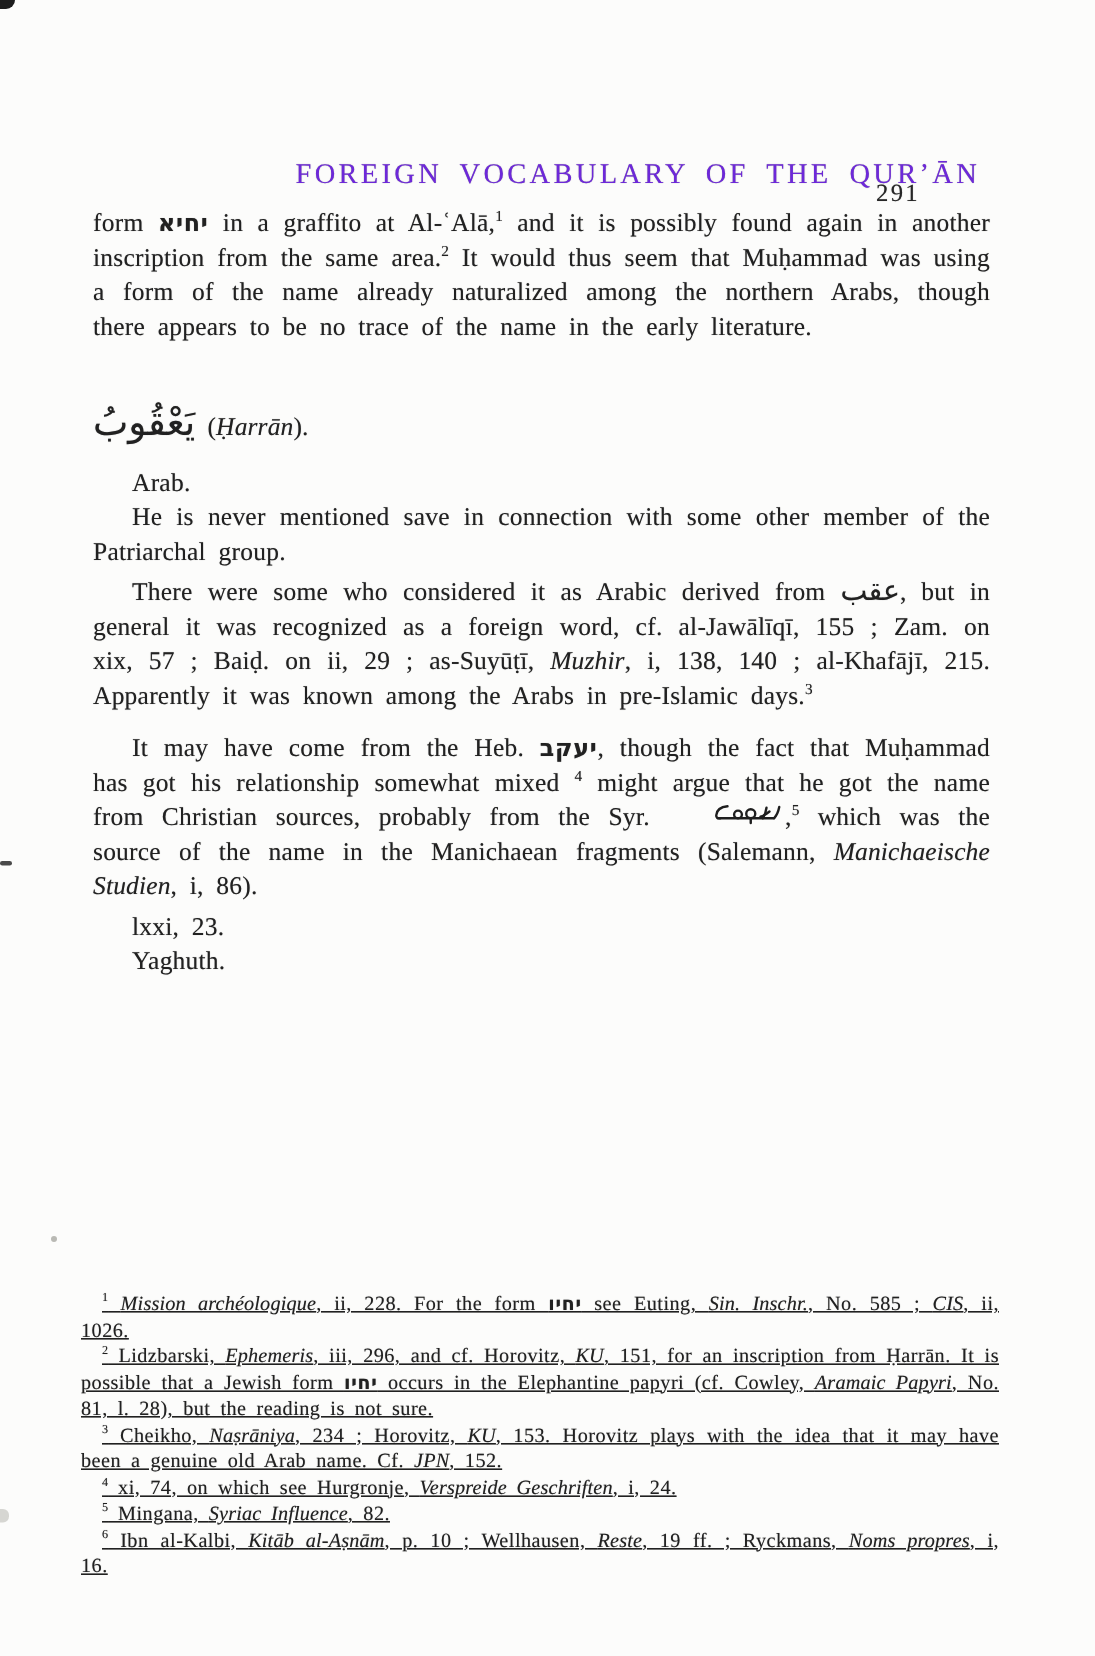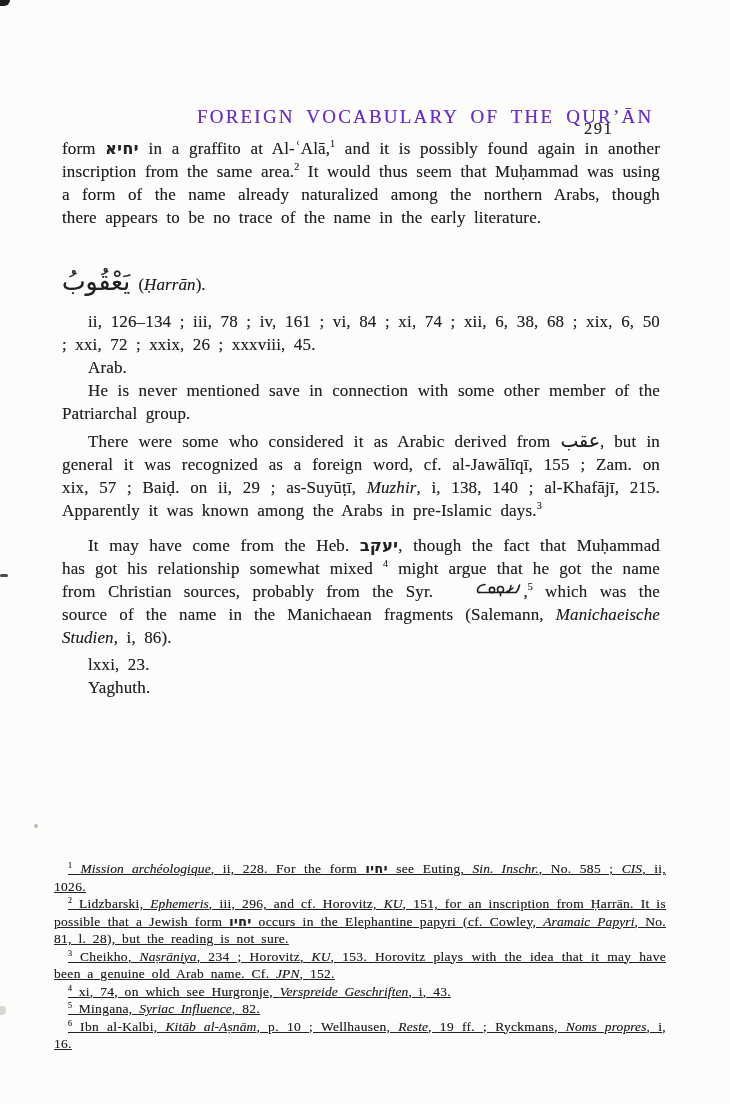--- a/index.html
+++ b/index.html
@@ -73,21 +73,20 @@
   <div class="artifact smudge2" data-name="scan-artifact-bottom-smudge"></div>
 
   <div class="running-header" data-name="running-header">
     <span class="rh-title" data-name="running-header-title">FOREIGN VOCABULARY OF THE QURʼĀN</span>
     <span class="rh-page" data-name="page-number">291</span>
   </div>
 
   <div class="text-body" id="text-body" data-name="text-body">
       <p class="blk " data-name="para-continuation"><span class="rn" data-name="text-run">form </span><span class="rheb" data-name="hebrew-word">יחיא</span><span class="rn" data-name="text-run"> in a graffito at Al-ʿAlā,</span><span class="rsup" data-name="footnote-marker">1</span><span class="rn" data-name="text-run"> and it is possibly found again in another inscription from the same area.</span><span class="rsup" data-name="footnote-marker">2</span><span class="rn" data-name="text-run"> It would thus seem that Muḥammad was using a form of the name already naturalized among the northern Arabs, though there appears to be no trace of the name in the early literature.</span></p>
       <p class="blk entry-heading" data-name="entry-heading-yaqub"><span class="rarh" data-name="arabic-headword">يَعْقُوبُ</span><span class="rn" data-name="text-run"> (</span><span class="ri" data-name="italic-text">Ḥarrān</span><span class="rn" data-name="text-run">).</span></p>
-      <p class="blk  ind" data-name="verse-index-yaqub"><span class="rn" data-name="text-run">ii, 126–134 ; iii, 78 ; iv, 161 ; vi, 84 ; xi, 74 ; xii, 6, 38, 68 ; xix, 6, 50 ; xxi, 72 ; xxix, 26 ; xxxviii, 45.</span></p>
       <p class="blk  ind" data-name="gloss-jacob"><span class="rn" data-name="text-run">Arab.</span></p>
       <p class="blk  ind" data-name="para-patriarchal"><span class="rn" data-name="text-run">He is never mentioned save in connection with some other member of the Patriarchal group.</span></p>
       <p class="blk  ind" data-name="para-arabic-derivation"><span class="rn" data-name="text-run">There were some who considered it as Arabic derived from </span><span class="rar" data-name="arabic-word">عقب</span><span class="rn" data-name="text-run">, but in general it was recognized as a foreign word, cf. al-Jawālīqī, 155 ; Zam. on xix, 57 ; Baiḍ. on ii, 29 ; as-Suyūṭī, </span><span class="ri" data-name="italic-text">Muzhir</span><span class="rn" data-name="text-run">, i, 138, 140 ; al-Khafājī, 215. Apparently it was known among the Arabs in pre-Islamic days.</span><span class="rsup" data-name="footnote-marker">3</span></p>
       <p class="blk  ind" data-name="para-hebrew-origin"><span class="rn" data-name="text-run">It may have come from the Heb. </span><span class="rheb" data-name="hebrew-word">יעקב</span><span class="rn" data-name="text-run">, though the fact that Muḥammad has got his relationship somewhat mixed </span><span class="rsup" data-name="footnote-marker">4</span><span class="rn" data-name="text-run"> might argue that he got the name from Christian sources, probably from the Syr. </span><span class="rsyr" data-name="syriac-word" title="ܝܥܩܘܒ"><svg width="50" height="16" viewBox="0 0 50 16" aria-hidden="true">
             <g fill="none" stroke="#1e1e1e" stroke-width="1.6" stroke-linecap="round">
               <path d="M47.5,4 q-1,5 -3.5,7.5"></path>
               <path d="M44,11.5 h-37.5"></path>
               <path d="M39,4.5 q-0.5,4 -2.5,7"></path>
               <path d="M41,7 q-3,2.5 -6,3.5"></path>
               <circle cx="28.5" cy="8.5" r="3"></circle>
@@ -96,17 +95,17 @@
               <path d="M13,3.5 q-7,0.6 -7.5,6 q-0.2,2.2 2.6,2"></path>
             </g>
           </svg></span><span class="rn" data-name="text-run">,</span><span class="rsup" data-name="footnote-marker">5</span><span class="rn" data-name="text-run"> which was the source of the name in the Manichaean fragments (Salemann, </span><span class="ri" data-name="italic-text">Manichaeische Studien</span><span class="rn" data-name="text-run">, i, 86).</span></p>
       <p class="blk  ind" data-name="verse-index-yaghuth"><span class="rn" data-name="text-run">lxxi, 23.</span></p>
       <p class="blk  ind" data-name="gloss-yaghuth"><span class="rn" data-name="text-run">Yaghuth.</span></p>
     </div>
   <div class="footnotes" id="footnotes" data-name="footnotes">
       <p class="fn " data-name="footnote-1"><span class="rsup" data-name="footnote-marker">1</span><span class="rn" data-name="text-run"> </span><span class="ri" data-name="italic-text">Mission archéologique</span><span class="rn" data-name="text-run">, ii, 228. For the form </span><span class="rheb" data-name="hebrew-word">יחיו</span><span class="rn" data-name="text-run"> see Euting, </span><span class="ri" data-name="italic-text">Sin. Inschr.</span><span class="rn" data-name="text-run">, No. 585 ; </span><span class="ri" data-name="italic-text">CIS</span><span class="rn" data-name="text-run">, ii, 1026.</span></p>
       <p class="fn " data-name="footnote-2"><span class="rsup" data-name="footnote-marker">2</span><span class="rn" data-name="text-run"> Lidzbarski, </span><span class="ri" data-name="italic-text">Ephemeris</span><span class="rn" data-name="text-run">, iii, 296, and cf. Horovitz, </span><span class="ri" data-name="italic-text">KU</span><span class="rn" data-name="text-run">, 151, for an inscription from Ḥarrān. It is possible that a Jewish form </span><span class="rheb" data-name="hebrew-word">יחיו</span><span class="rn" data-name="text-run"> occurs in the Elephantine papyri (cf. Cowley, </span><span class="ri" data-name="italic-text">Aramaic Papyri</span><span class="rn" data-name="text-run">, No. 81, l. 28), but the reading is not sure.</span></p>
       <p class="fn " data-name="footnote-3"><span class="rsup" data-name="footnote-marker">3</span><span class="rn" data-name="text-run"> Cheikho, </span><span class="ri" data-name="italic-text">Naṣrāniya</span><span class="rn" data-name="text-run">, 234 ; Horovitz, </span><span class="ri" data-name="italic-text">KU</span><span class="rn" data-name="text-run">, 153. Horovitz plays with the idea that it may have been a genuine old Arab name. Cf. </span><span class="ri" data-name="italic-text">JPN</span><span class="rn" data-name="text-run">, 152.</span></p>
-      <p class="fn " data-name="footnote-4"><span class="rsup" data-name="footnote-marker">4</span><span class="rn" data-name="text-run"> xi, 74, on which see Hurgronje, </span><span class="ri" data-name="italic-text">Verspreide Geschriften</span><span class="rn" data-name="text-run">, i, 43.</span></p>
+      <p class="fn " data-name="footnote-4"><span class="rsup" data-name="footnote-marker">4</span><span class="rn" data-name="text-run"> xi, 74, on which see Hurgronje, </span><span class="ri" data-name="italic-text">Verspreide Geschriften</span><span class="rn" data-name="text-run">, i, 24.</span></p>
       <p class="fn " data-name="footnote-5"><span class="rsup" data-name="footnote-marker">5</span><span class="rn" data-name="text-run"> Mingana, </span><span class="ri" data-name="italic-text">Syriac Influence</span><span class="rn" data-name="text-run">, 82.</span></p>
       <p class="fn " data-name="footnote-6"><span class="rsup" data-name="footnote-marker">6</span><span class="rn" data-name="text-run"> Ibn al-Kalbi, </span><span class="ri" data-name="italic-text">Kitāb al-Aṣnām</span><span class="rn" data-name="text-run">, p. 10 ; Wellhausen, </span><span class="ri" data-name="italic-text">Reste</span><span class="rn" data-name="text-run">, 19 ff. ; Ryckmans, </span><span class="ri" data-name="italic-text">Noms propres</span><span class="rn" data-name="text-run">, i, 16.</span></p>
     </div>
 </div>
 
 </body></html>

